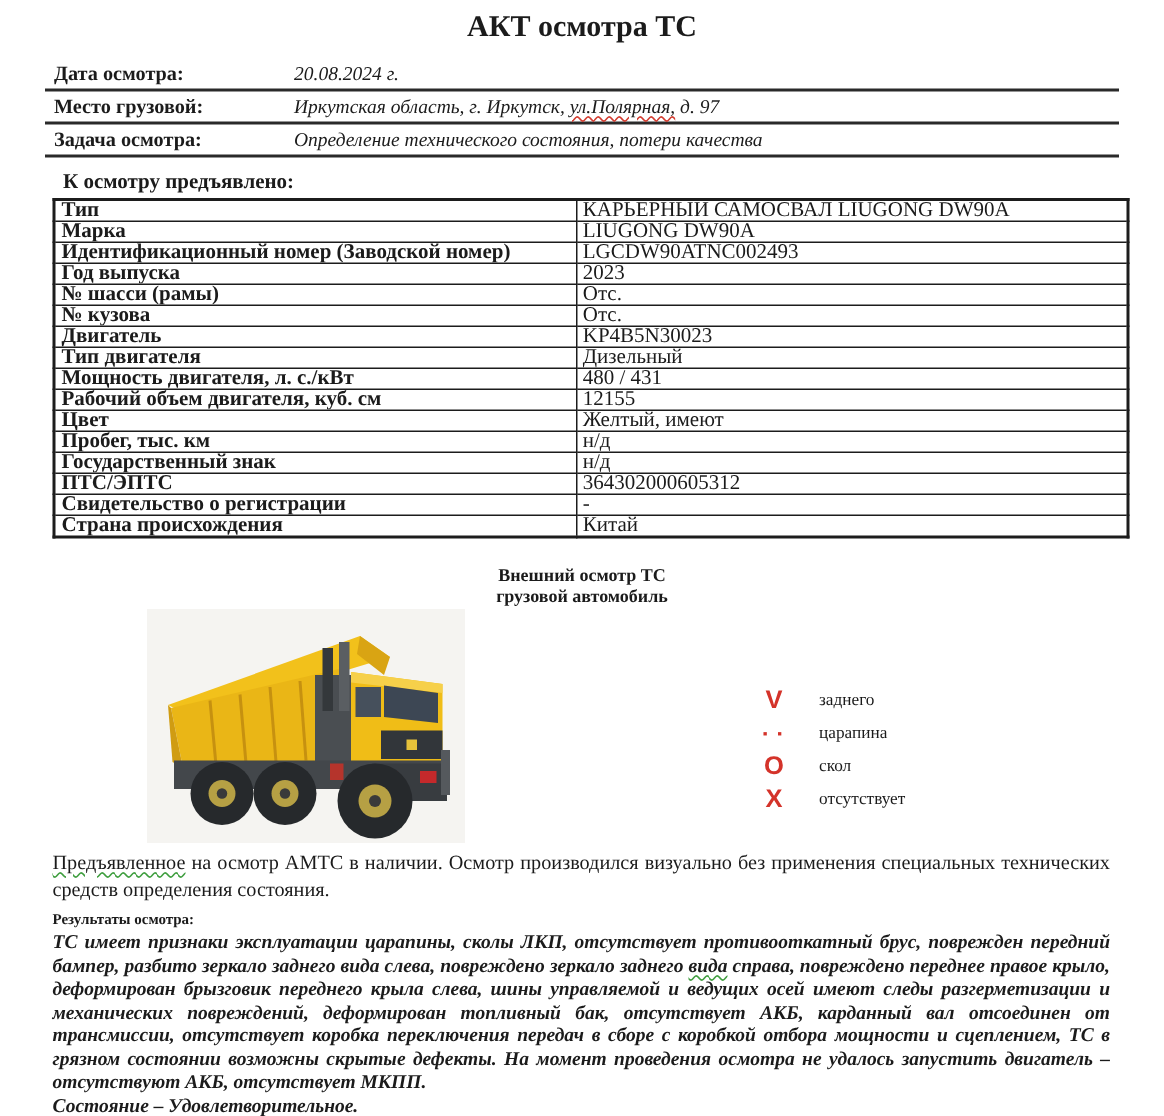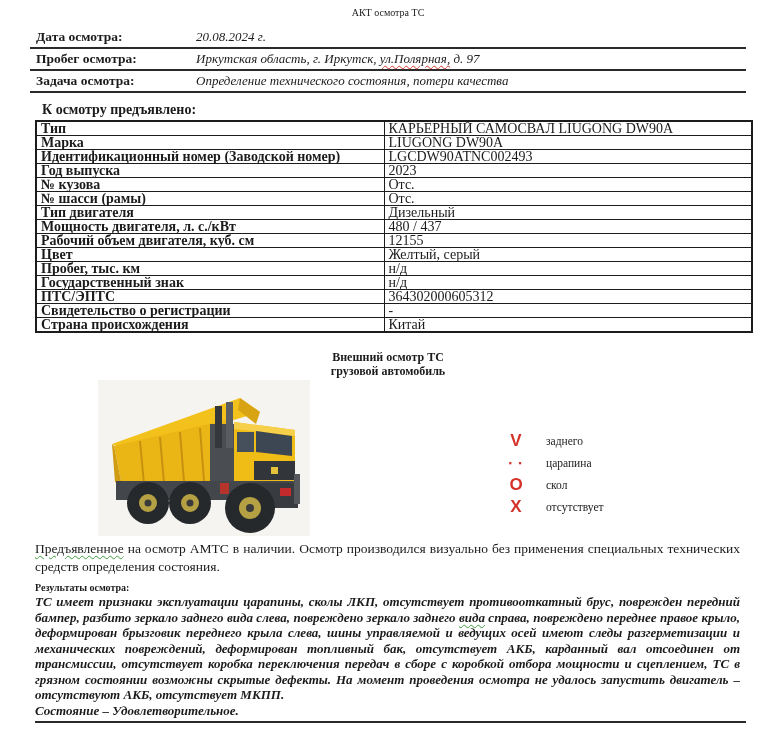--- a/index.html
+++ b/index.html
@@ -1,20 +1,20 @@
 <!DOCTYPE html>
 <html><head>
 <meta charset="utf-8">
 <style>
   * { margin:0; padding:0; box-sizing:border-box; }
   html,body { width:776px; height:744px; background:#ffffff; overflow:hidden;
     font-family:"Liberation Serif","DejaVu Serif",serif; color:#1b1b1b; }
   .page { position:relative; width:776px; height:744px; background:#fff; }
 
-  .doc-title { margin-top:7px; text-align:center; font-weight:normal; font-size:10px; }
+  .doc-title { margin-top:7px; text-align:center; font-weight:bold; font-size:20px; }
 
   
   .info-table { margin:9px 30px 0 30px; }
   .info-row { display:flex; align-items:flex-end; border-bottom:2px solid #2a2a2a; padding:2px 0 2px 6px; height:22px; }
   .info-label { width:150px; font-weight:bold; font-size:13.5px; }
   .info-value { font-style:italic; font-size:13px; padding-left:10px; }
   .wavy-red { text-decoration:underline wavy #d23b2f 1px; text-underline-offset:2px;text-align:right; }
   .wavy-green { text-decoration:underline wavy #3f9e3f 1px; text-underline-offset:2px; }
 
   .section-heading { margin:9px 0 2px 42px; font-weight:bold; font-size:14px; }
@@ -51,21 +51,21 @@
 <div class="page">
 
   <div class="doc-title">АКТ осмотра ТС</div>
 
   <div class="info-table">
     <div class="info-row">
       <span class="info-label">Дата осмотра:</span>
       <span class="info-value"><span>20.08.2024 г.</span><span class="wavy-red"></span><span></span></span>
     </div>
     <div class="info-row">
-      <span class="info-label">Пробег осмотра:</span>
+      <span class="info-label">Место грузовой:</span>
       <span class="info-value"><span>Иркутская область, г. Иркутск, </span><span class="wavy-red">ул.Полярная,</span><span> д. 97</span></span>
     </div>
     <div class="info-row">
       <span class="info-label">Задача осмотра:</span>
       <span class="info-value"><span>Определение технического состояния, потери качества</span><span class="wavy-red"></span><span></span></span>
     </div>
   </div>
 
   <div class="section-heading">К осмотру предъявлено:</div>
 
@@ -81,42 +81,46 @@
         </tr>
       <tr>
           <td class="lbl">Идентификационный номер (Заводской номер)</td>
           <td class="val">LGCDW90ATNC002493</td>
         </tr>
       <tr>
           <td class="lbl">Год выпуска</td>
           <td class="val">2023</td>
         </tr>
       <tr>
+          <td class="lbl">№ шасси (рамы)</td>
+          <td class="val">Отс.</td>
+        </tr>
+      <tr>
           <td class="lbl">№ кузова</td>
           <td class="val">Отс.</td>
         </tr>
       <tr>
-          <td class="lbl">№ шасси (рамы)</td>
-          <td class="val">Отс.</td>
+          <td class="lbl">Двигатель</td>
+          <td class="val">KP4B5N30023</td>
         </tr>
       <tr>
           <td class="lbl">Тип двигателя</td>
           <td class="val">Дизельный</td>
         </tr>
       <tr>
           <td class="lbl">Мощность двигателя, л. с./кВт</td>
-          <td class="val">480 / 437</td>
+          <td class="val">480 / 431</td>
         </tr>
       <tr>
           <td class="lbl">Рабочий объем двигателя, куб. см</td>
           <td class="val">12155</td>
         </tr>
       <tr>
           <td class="lbl">Цвет</td>
-          <td class="val">Желтый, серый</td>
+          <td class="val">Желтый, имеют</td>
         </tr>
       <tr>
           <td class="lbl">Пробег, тыс. км</td>
           <td class="val">н/д</td>
         </tr>
       <tr>
           <td class="lbl">Государственный знак</td>
           <td class="val">н/д</td>
         </tr>
       <tr>

